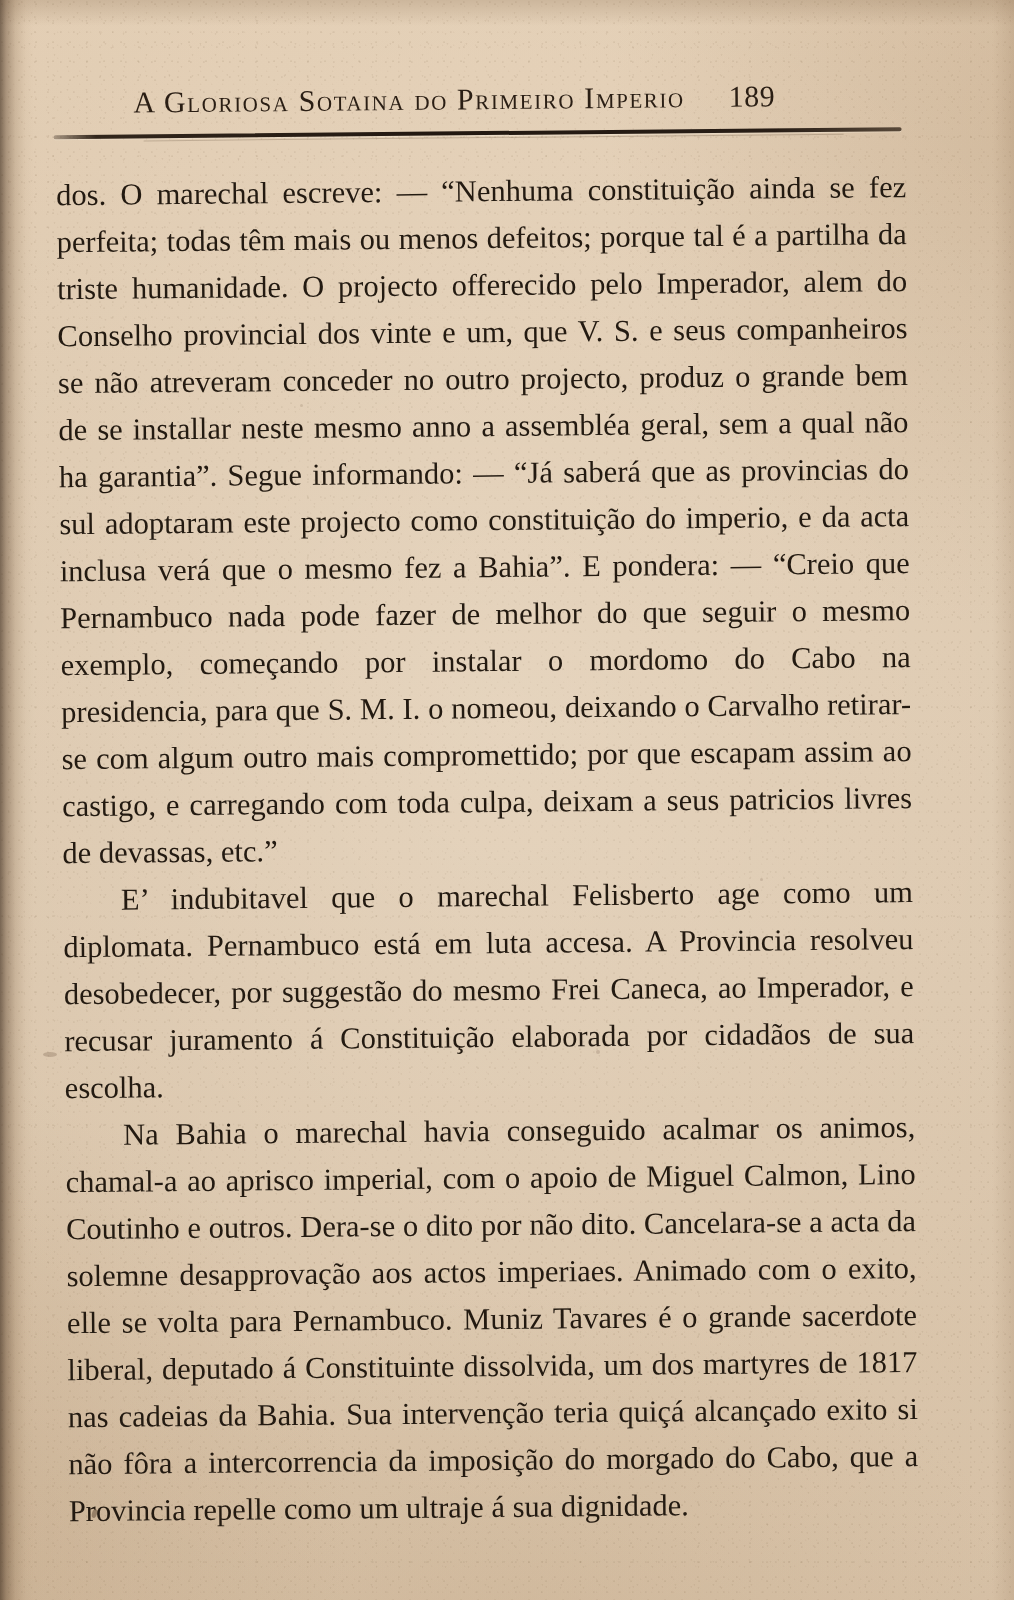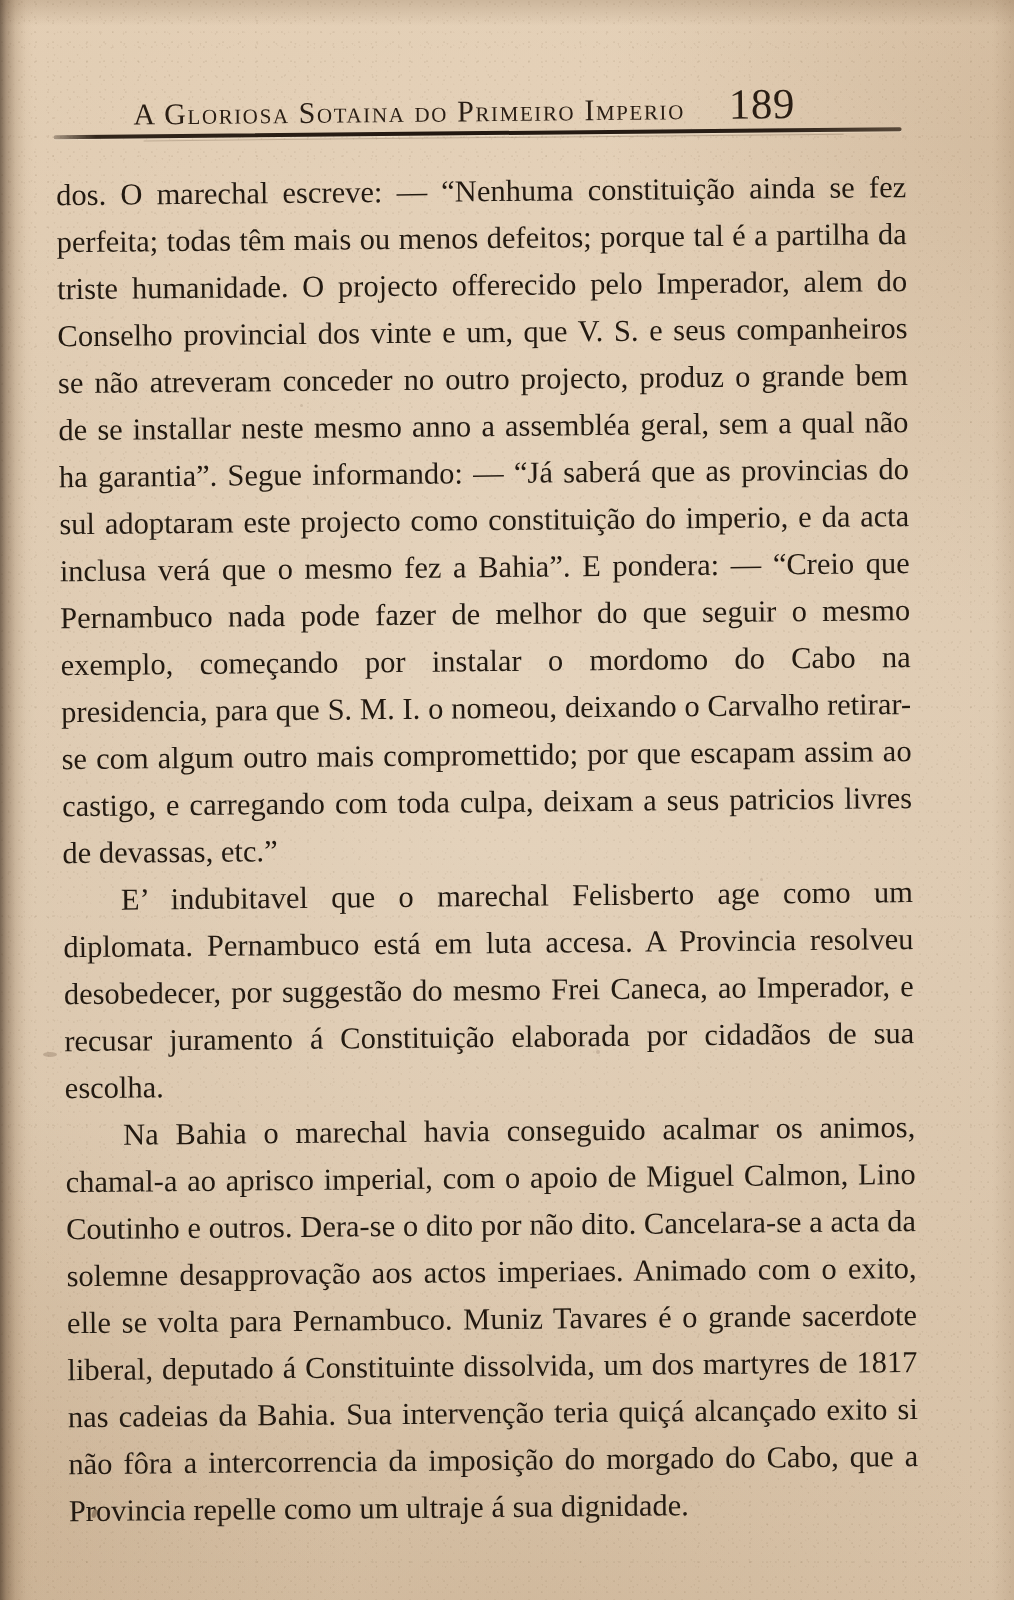--- a/index.html
+++ b/index.html
@@ -91,21 +91,21 @@
   }
   #head-title {
     font-variant: small-caps;
     font-size: 30px;
     letter-spacing: 1.6px;
     white-space: nowrap;
     color: #2a1e14;
     margin-left: 78px;
   }
   #folio {
-    font-size: 43px;
+    font-size: 30px;
     color: #2a1e14;
     margin-left: 44px;
     letter-spacing: 0.5px;
   }
 
   #head-rule {
     position: absolute;
     left: 60px;
     top: 131px;
     width: 848px;

